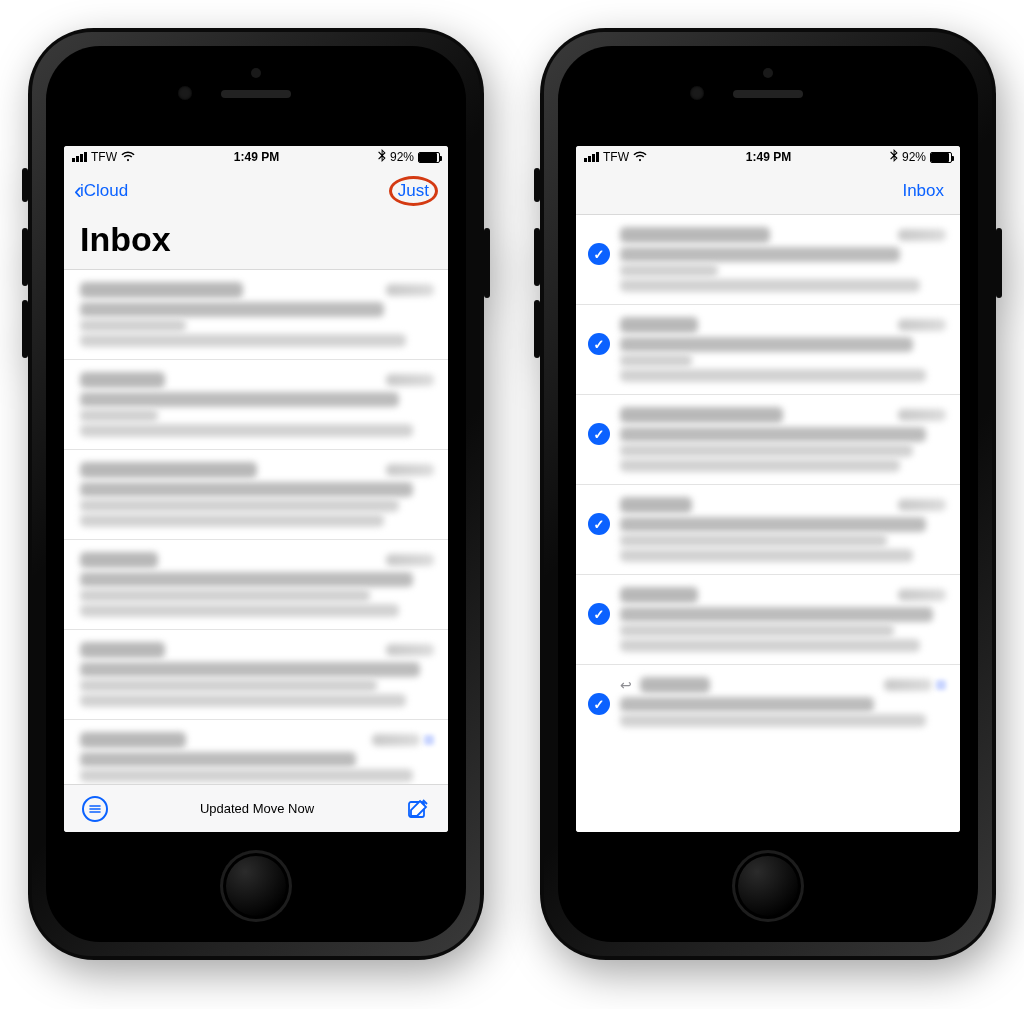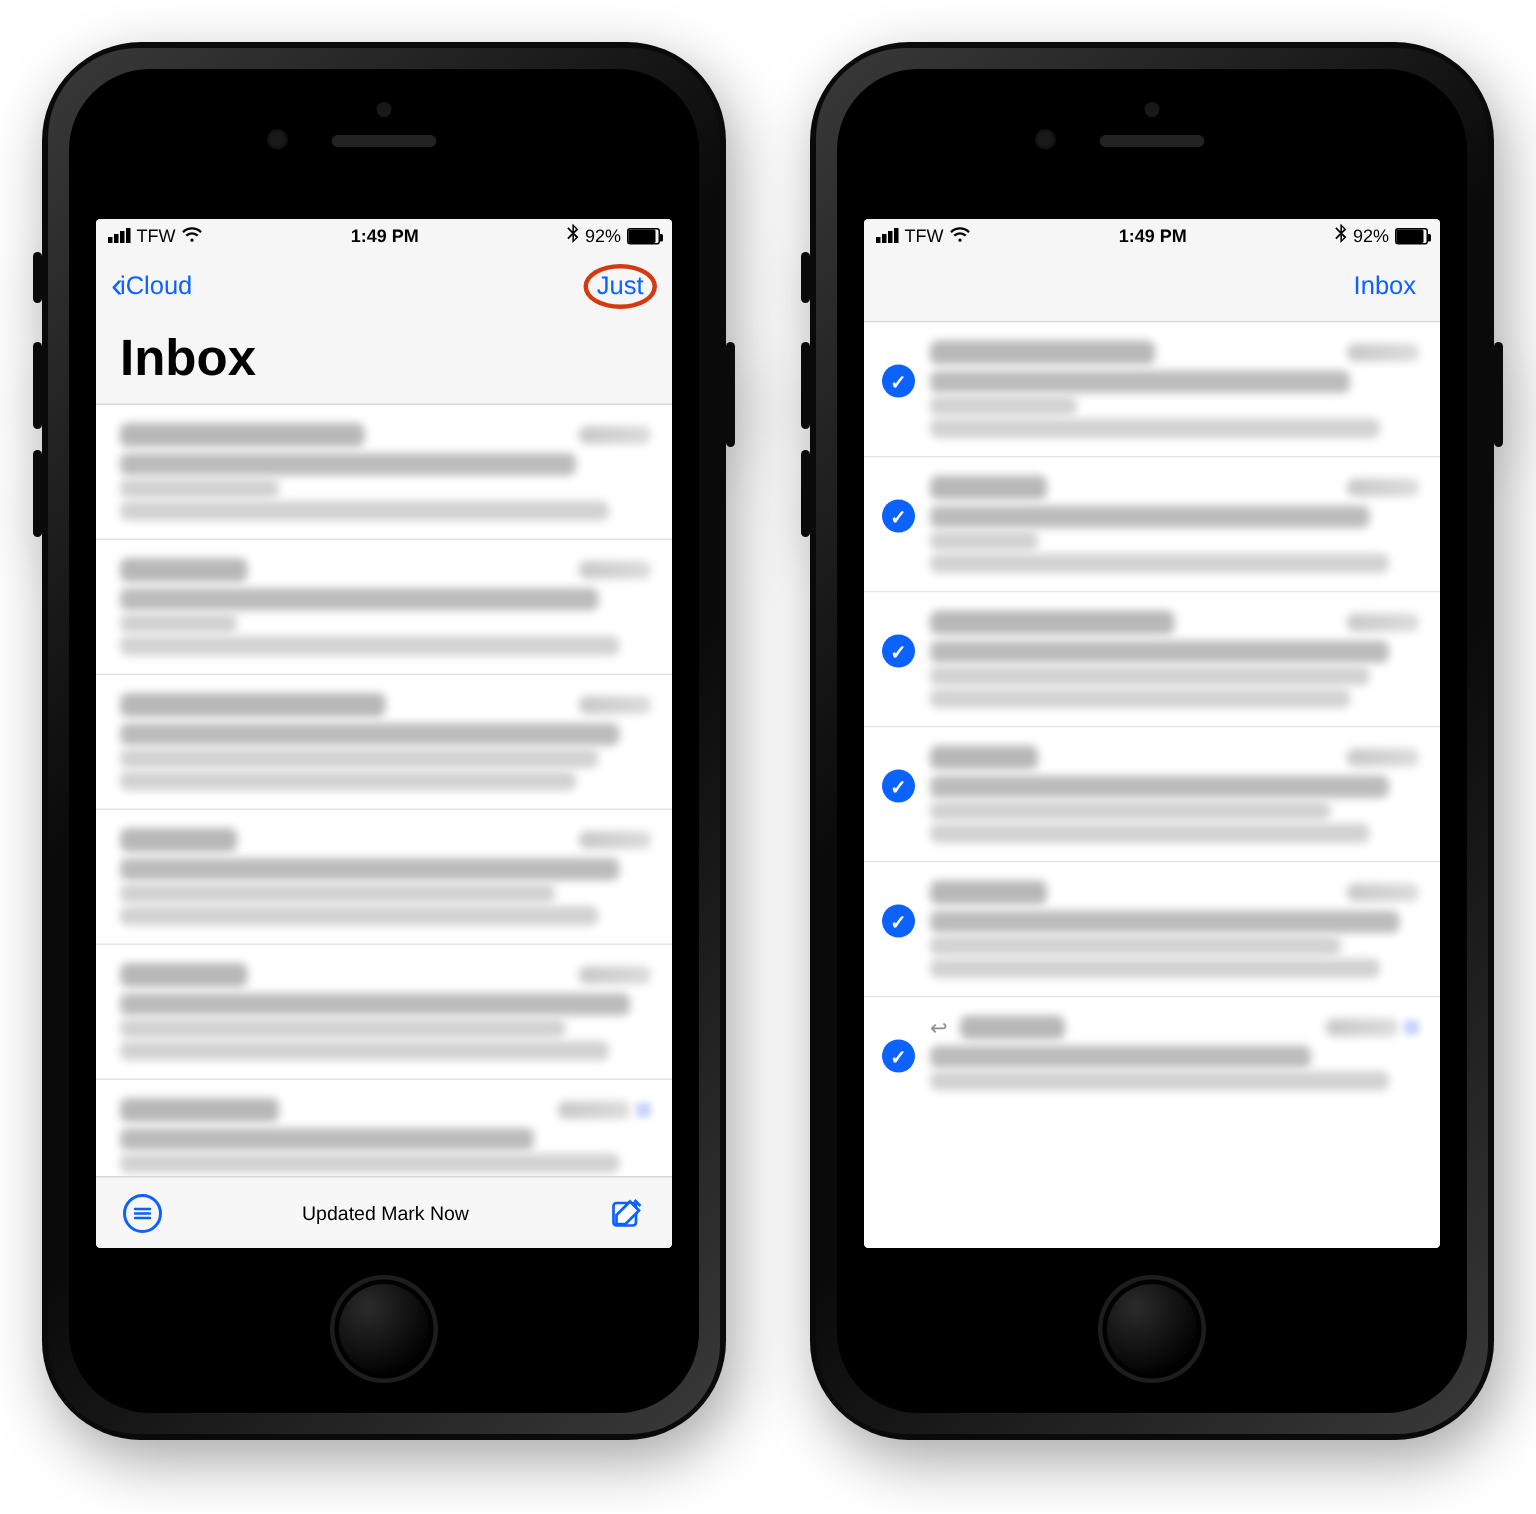--- a/index.html
+++ b/index.html
@@ -315,21 +315,21 @@
               </div>
             </div>
           </div>
 
           <div class="toolbar">
             <span class="tool-ico">
               <svg width="14" height="14" viewBox="0 0 14 14">
                   <path d="M2 4h10M2 7h10M2 10h10" stroke="#0b62ff" stroke-width="1.6" stroke-linecap="round"></path>
                 </svg>
             </span>
-            <span class="center">Updated Mark Now</span>
+            <span class="center">Updated Move Now</span>
             <span class="compose">
               <svg viewBox="0 0 24 24">
                   <rect x="3" y="5" width="15" height="15" rx="2"></rect>
                   <path d="M14 4l6 6-9 9H5v-6z" fill="#fff" stroke="#0b62ff"></path>
                   <path d="M17 3l4 4"></path>
                 </svg>
             </span>
           </div>
 
         </div>

